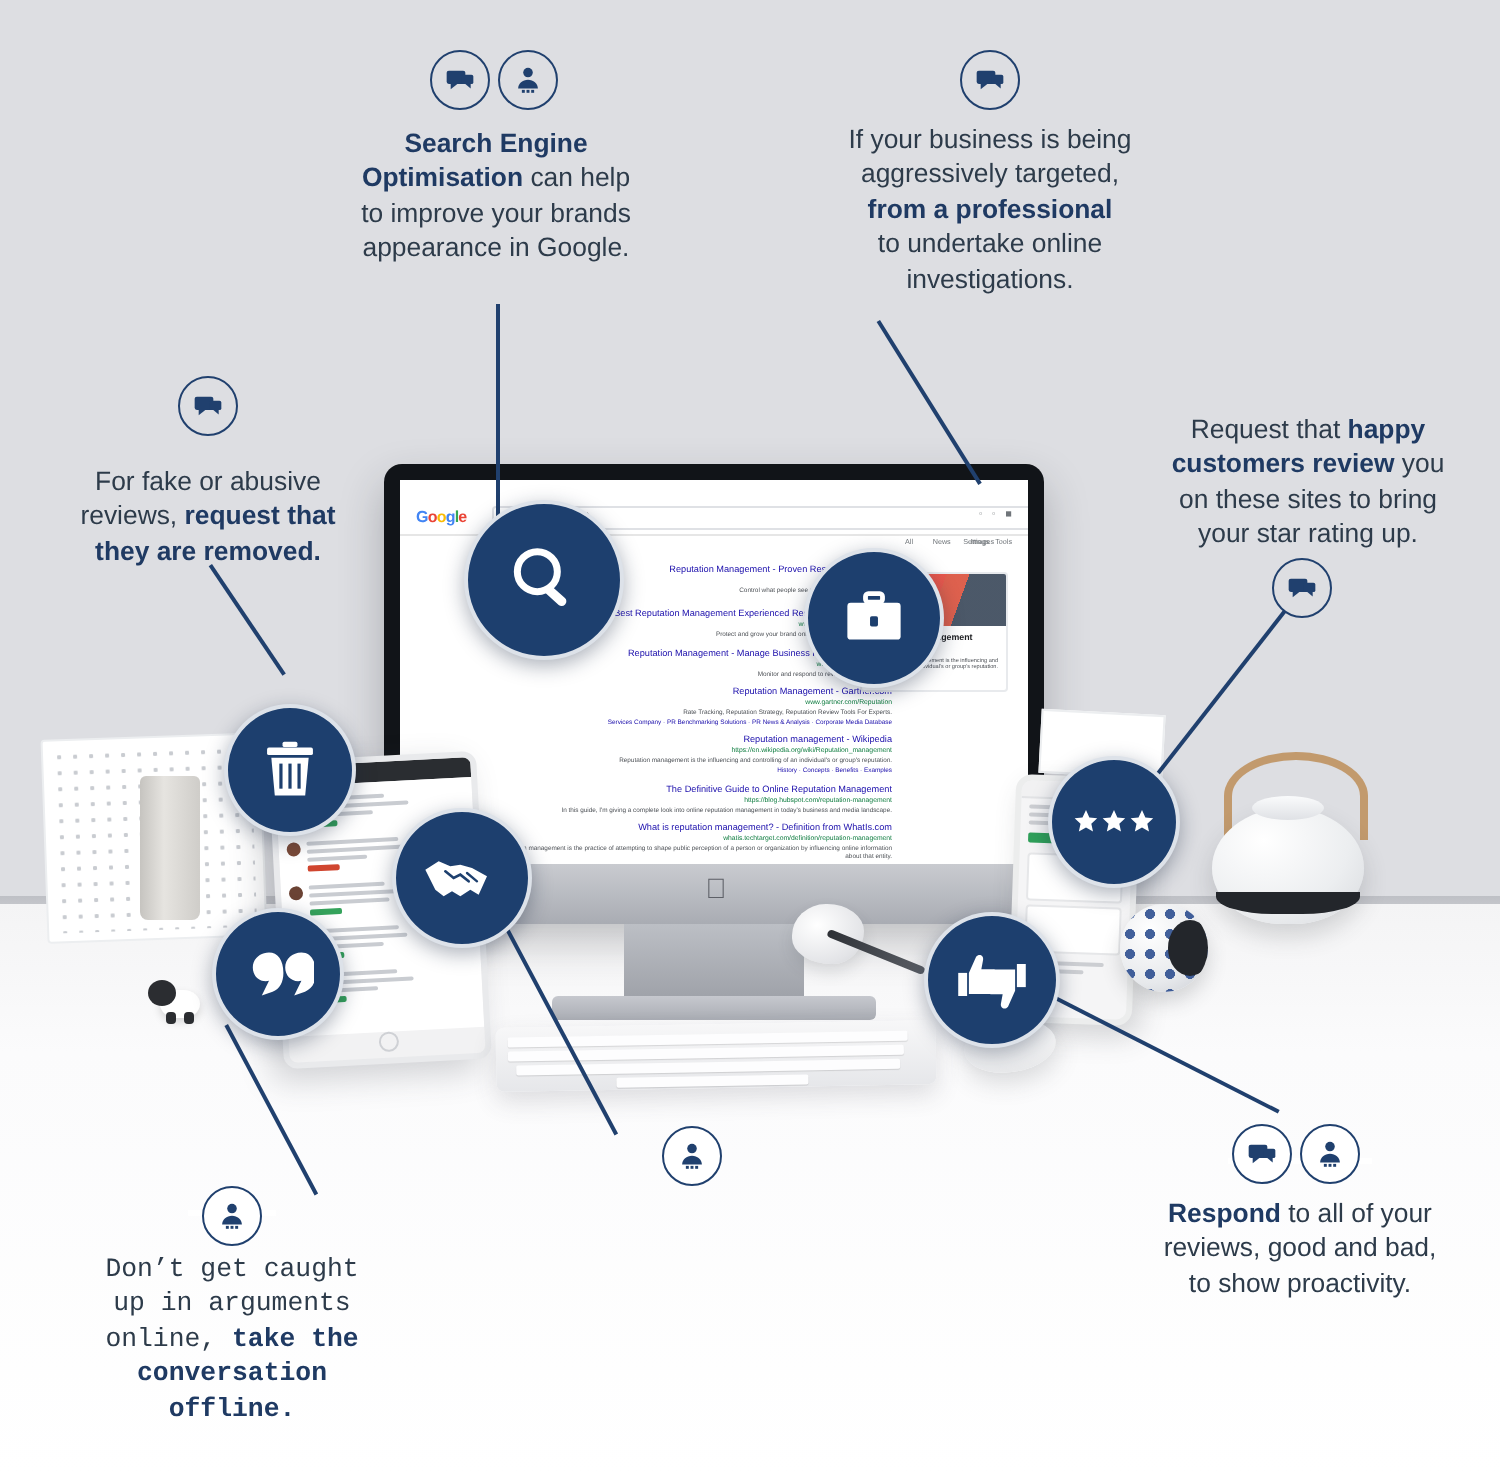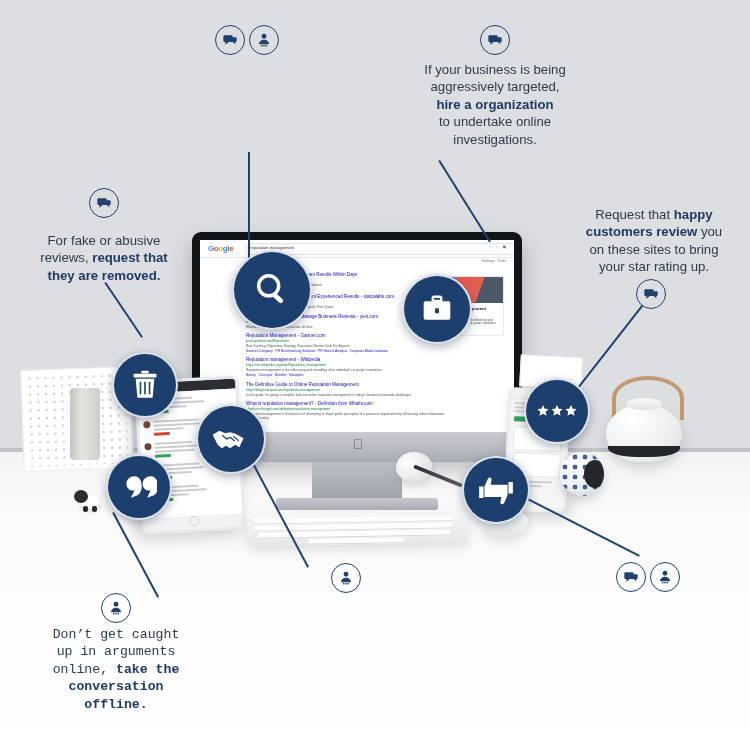--- a/index.html
+++ b/index.html
@@ -50,21 +50,21 @@
   .imac-neck{
     position:absolute;left:312px;top:462px;width:90px;height:38px;
     background:linear-gradient(180deg,#bcbfc5,#9ea1a8);
   }
   .imac-foot{
     position:absolute;left:276px;top:498px;width:162px;height:12px;
     background:linear-gradient(180deg,#c6c8ce,#aaadb4);border-radius:3px;
   }
 
   
-  .serp{position:absolute;left:0;top:0;width:314px;height:192px;background:#fff;font-size:3px;}
+  .serp{position:absolute;left:0;top:10px;width:314px;height:192px;background:#fff;font-size:3px;text-align:right;}
   .serp-bar{position:absolute;left:0;top:0;width:314px;height:17px;border-bottom:1px solid #e6e6e6;}
   .serp-logo{position:absolute;left:8px;top:4px;font-size:8px;font-weight:bold;letter-spacing:-.4px;}
   .serp-logo i{font-style:normal;}
   .g1{color:#4285f4}.g2{color:#ea4335}.g3{color:#fbbc05}.g4{color:#4285f4}.g5{color:#34a853}.g6{color:#ea4335}
   .serp-input{
     position:absolute;left:46px;top:3px;width:280px;height:10px;
     border:1px solid #dfe1e5;border-radius:2px;background:#fff;
   }
   .serp-query{position:absolute;left:50px;top:5px;font-size:4.2px;color:#3a3a3a;}
   .serp-tabs{position:absolute;left:46px;top:19px;width:260px;height:7px;}
@@ -454,20 +454,26 @@
 
   <div class="disc" style="left:462px;top:456px;width:64px;height:64px;">
     <svg width="40" height="32" viewBox="0 0 44 36">
       <path d="M3 14h5v13H3z" fill="#fff"></path>
       <path d="M9 14l4-9c1.6-2 4.4-1 4 1.6L16 12h6.6c1.6 0 2.6 1.4 2.2 2.8L22.6 24c-.3 1.1-1.3 1.9-2.5 1.9H9z" fill="#fff"></path>
       <path d="M41 22h-5V9h5z" fill="#fff"></path>
       <path d="M35 22l-4 9c-1.6 2-4.4 1-4-1.6L28 24h-6.6c-1.6 0-2.6-1.4-2.2-2.8L21.4 12c.3-1.1 1.3-1.9 2.5-1.9H35z" fill="#fff" transform="translate(0 2)"></path>
     </svg>
   </div>
 
+  <div class="box" style="left:168px;top:45px;width:160px;height:108px;">
+    <div class="notch" style="left:44px;top:-3px;width:72px;"></div>
+    <div class="txt" style="top:18px;">
+      <b>Search Engine<br>Optimisation</b> can help<br>to improve your brands<br>appearance in Google.
+    </div>
+  </div>
   <div class="badge" style="left:215px;top:25px;">
     <svg width="16" height="16" viewBox="0 0 24 24">
       <rect x="2" y="5" width="14" height="10" rx="1.6" fill="#20406e"></rect>
       <path d="M5 15l0 4 5-4z" fill="#20406e"></path>
       <rect x="13" y="8" width="9" height="7" rx="1.4" fill="#20406e"></rect>
       <path d="M20 15l0 3.4-4-3.4z" fill="#20406e"></path>
     </svg>
   </div>
   <div class="badge" style="left:249px;top:25px;">
     <svg width="16" height="16" viewBox="0 0 24 24">
@@ -475,21 +481,21 @@
       <path d="M4.6 18.4c0-4 3.4-6.6 7.4-6.6s7.4 2.6 7.4 6.6z" fill="#20406e"></path>
       <rect x="7.4" y="19.4" width="2.2" height="2.2" fill="#20406e"></rect>
       <rect x="10.9" y="19.4" width="2.2" height="2.2" fill="#20406e"></rect>
       <rect x="14.4" y="19.4" width="2.2" height="2.2" fill="#20406e"></rect>
     </svg>
   </div>
 
   <div class="box" style="left:412px;top:45px;width:166px;height:118px;">
     <div class="notch" style="left:62px;top:-3px;width:42px;"></div>
     <div class="txt" style="top:16px;">
-      If your business is being<br>aggressively targeted,<br><b>hire a organization</b><br>to undertake online<br>investigations.
+      If your business is being<br>aggressively targeted,<br><b>from a professional</b><br>to undertake online<br>investigations.
     </div>
   </div>
   <div class="badge" style="left:480px;top:25px;">
     <svg width="16" height="16" viewBox="0 0 24 24">
       <rect x="2" y="5" width="14" height="10" rx="1.6" fill="#20406e"></rect>
       <path d="M5 15l0 4 5-4z" fill="#20406e"></path>
       <rect x="13" y="8" width="9" height="7" rx="1.4" fill="#20406e"></rect>
       <path d="M20 15l0 3.4-4-3.4z" fill="#20406e"></path>
     </svg>
   </div>
@@ -543,20 +549,26 @@
   <div class="badge on-white" style="left:331px;top:563px;">
     <svg width="16" height="16" viewBox="0 0 24 24">
       <circle cx="12" cy="6.4" r="3.6" fill="#20406e"></circle>
       <path d="M4.6 18.4c0-4 3.4-6.6 7.4-6.6s7.4 2.6 7.4 6.6z" fill="#20406e"></path>
       <rect x="7.4" y="19.4" width="2.2" height="2.2" fill="#20406e"></rect>
       <rect x="10.9" y="19.4" width="2.2" height="2.2" fill="#20406e"></rect>
       <rect x="14.4" y="19.4" width="2.2" height="2.2" fill="#20406e"></rect>
     </svg>
   </div>
 
+  <div class="box" style="left:562px;top:582px;width:176px;height:84px;">
+    <div class="notch notch-white" style="left:52px;top:-3px;width:72px;"></div>
+    <div class="txt" style="top:16px;">
+      <b>Respond</b> to all of your<br>reviews, good and bad,<br>to show proactivity.
+    </div>
+  </div>
   <div class="badge on-white" style="left:616px;top:562px;">
     <svg width="16" height="16" viewBox="0 0 24 24">
       <rect x="2" y="5" width="14" height="10" rx="1.6" fill="#20406e"></rect>
       <path d="M5 15l0 4 5-4z" fill="#20406e"></path>
       <rect x="13" y="8" width="9" height="7" rx="1.4" fill="#20406e"></rect>
       <path d="M20 15l0 3.4-4-3.4z" fill="#20406e"></path>
     </svg>
   </div>
   <div class="badge on-white" style="left:650px;top:562px;">
     <svg width="16" height="16" viewBox="0 0 24 24">

